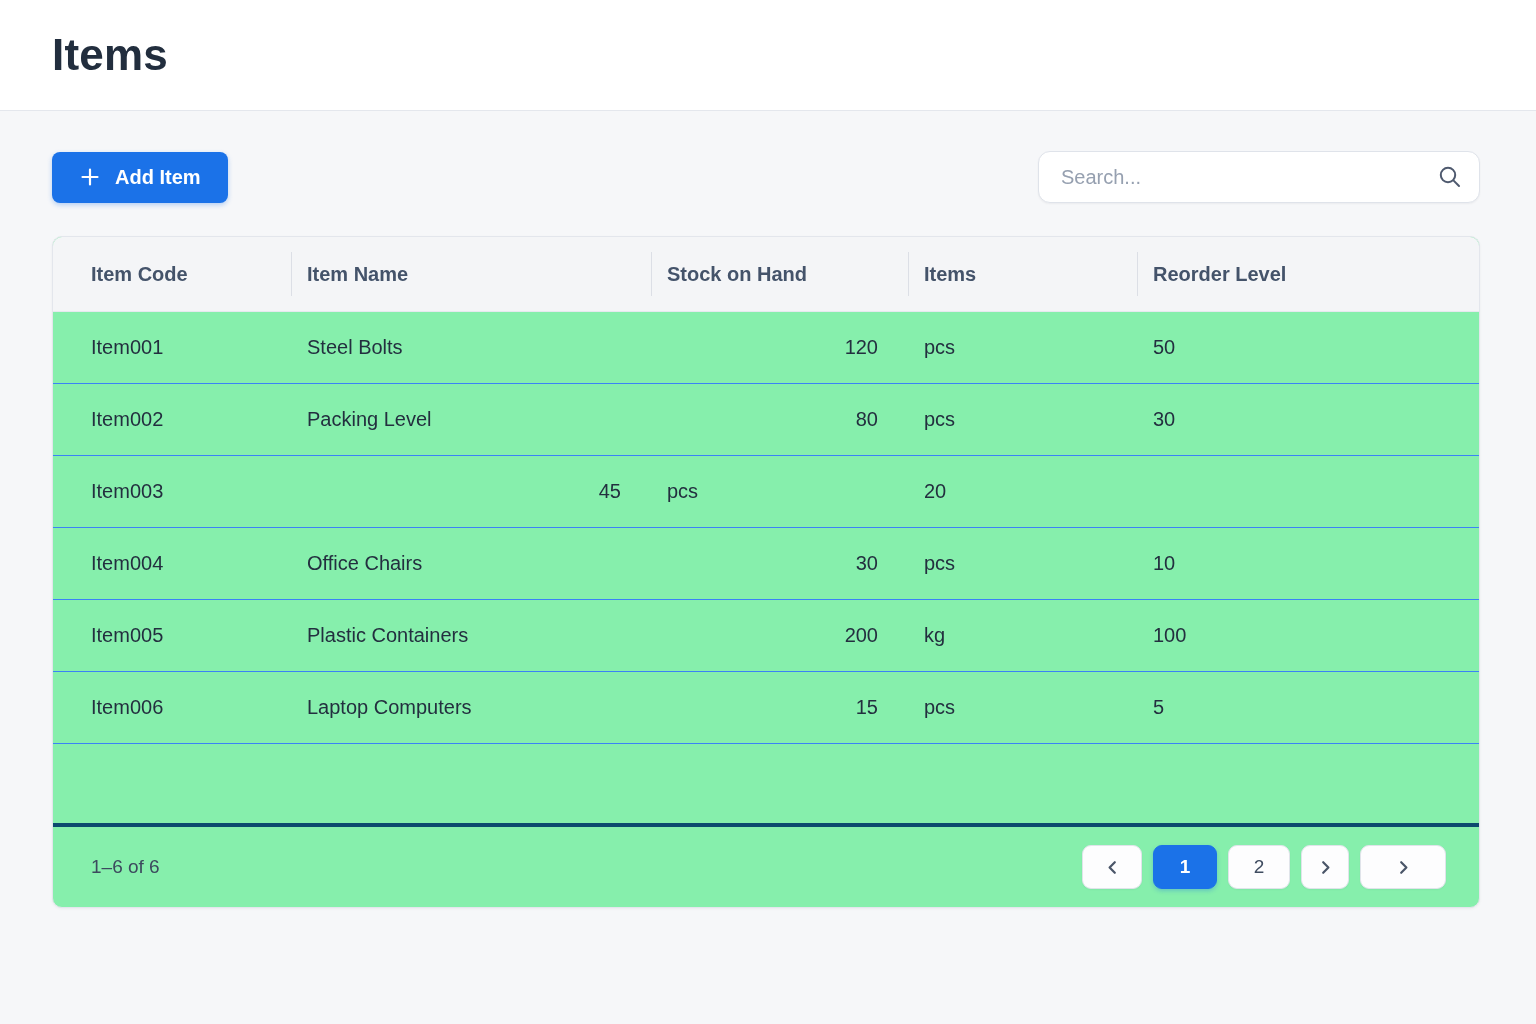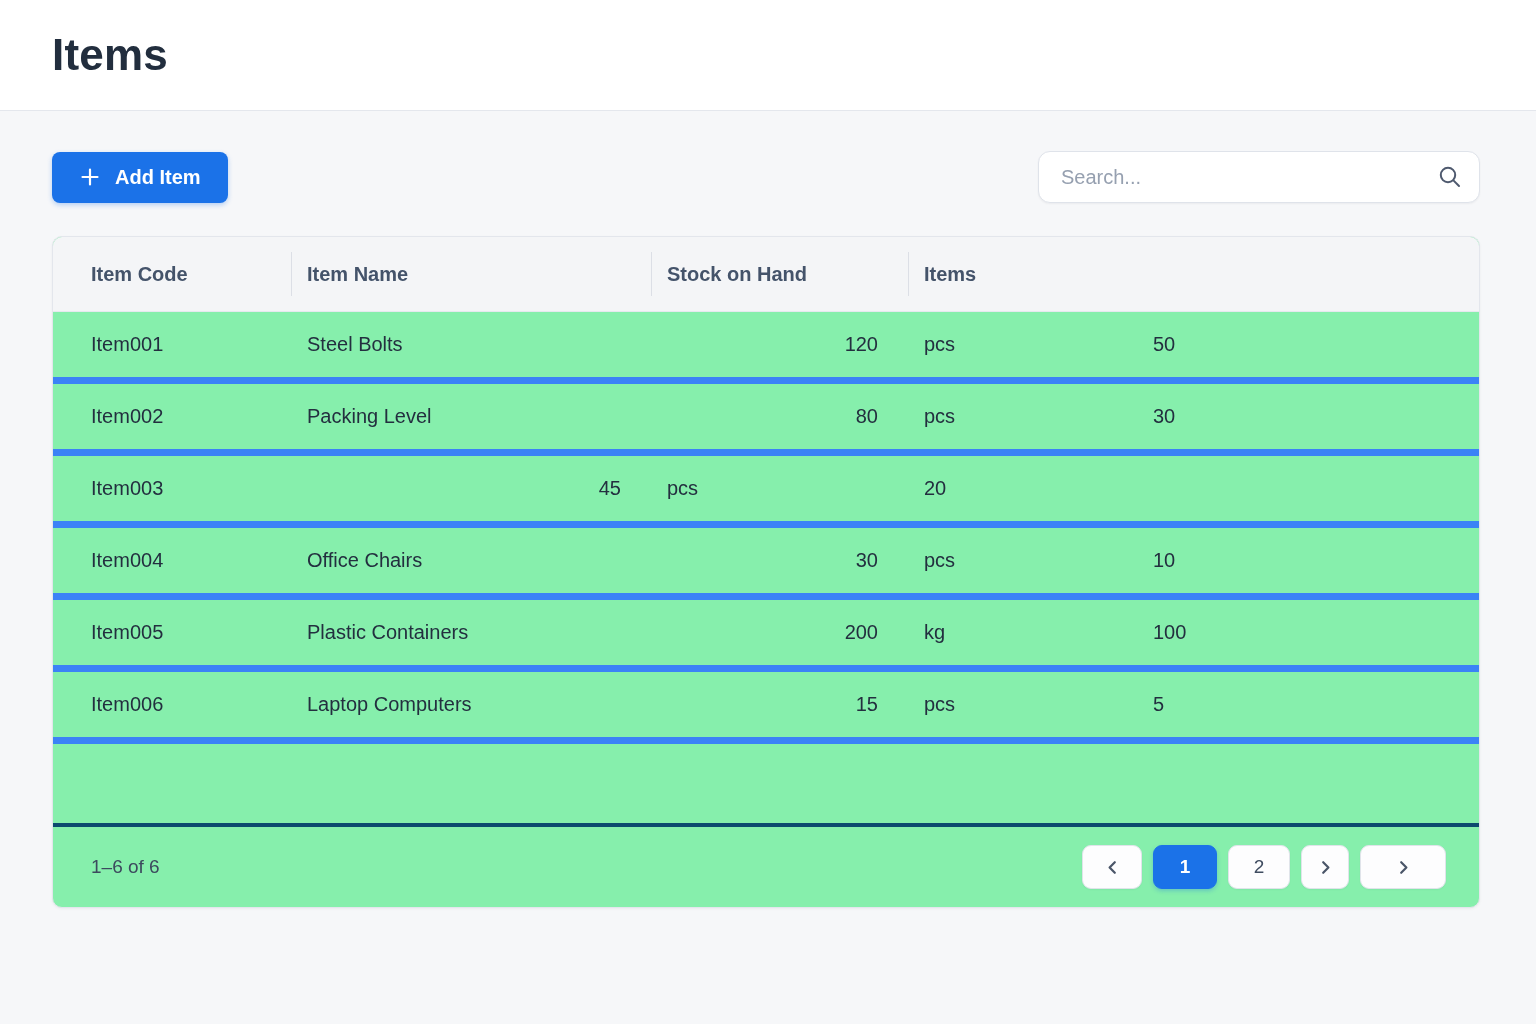--- a/index.html
+++ b/index.html
@@ -74,21 +74,21 @@
     display:flex; align-items:center;
   }
   .th:first-child { padding-left:38px; }
   .th + .th::before {
     content:""; position:absolute; left:0; top:50%;
     transform:translateY(-50%);
     width:1px; height:44px; background:#dcdfe6;
   }
   .trow {
     height:72px;
-    border-bottom:7px solid #3b82f6;
+    border-bottom:1px solid #3b82f6;
     font-size:20px; color:#232f3f;
   }
   .td { padding-left:16px; }
   .td.code { padding-left:38px; }
   .td.stock { text-align:right; padding-right:30px; padding-left:0; }
   .spacer { height:79px; }
 
   
   .tfoot {
     height:84px; border-top:4px solid #0c4a6e;
@@ -145,20 +145,21 @@
   </div>
 </div>
 
 <section class="card">
 
   <div class="grid-row thead">
     <div class="th">Item Code</div>
     <div class="th">Item Name</div>
     <div class="th">Stock on Hand</div>
     <div class="th">Items</div>
+    <div class="th">Reorder Level</div>
   </div>
 
   <div class="grid-row trow">
     <div class="td code">Item001</div>
     <div class="td">Steel Bolts</div>
     <div class="td stock">120</div>
     <div class="td">pcs</div>
     <div class="td">50</div>
   </div>
 

